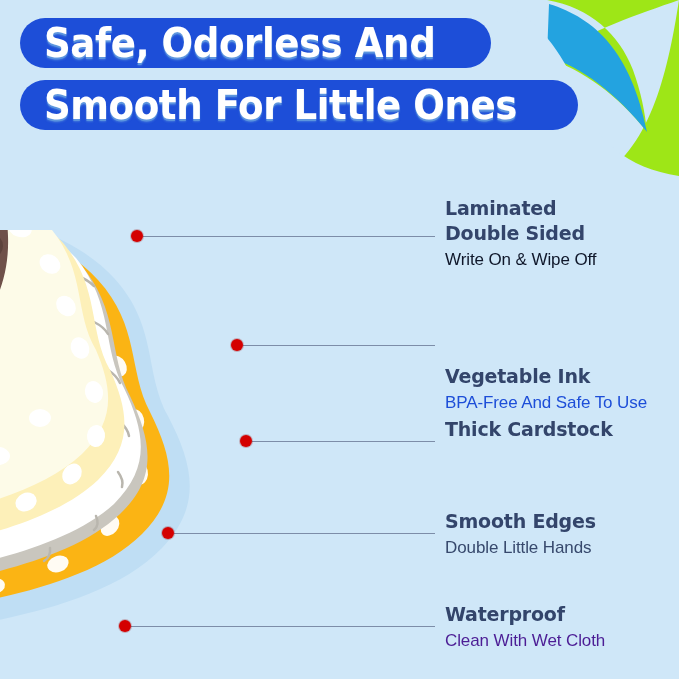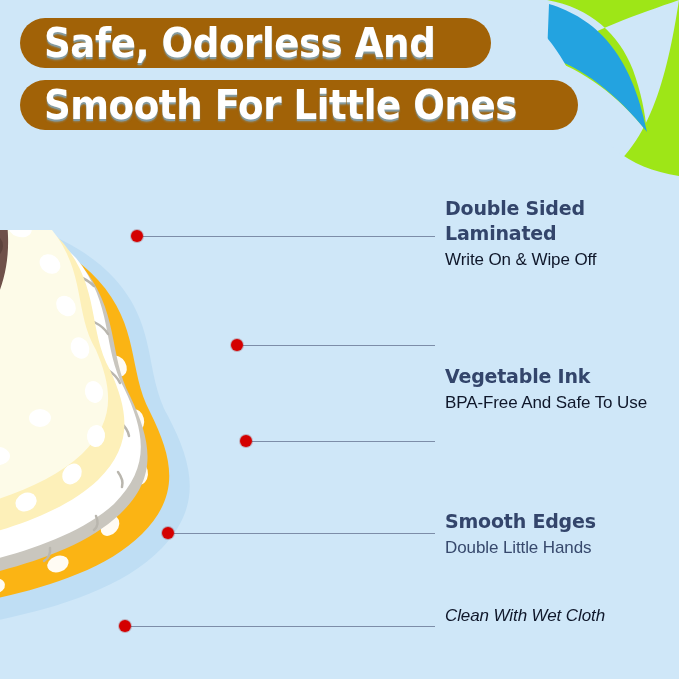--- a/index.html
+++ b/index.html
@@ -28,21 +28,21 @@
   
   .title-block {
     position: absolute;
     left: 20px;
     top: 18px;
     z-index: 6;
   }
   .banner {
     position: relative;
     display: inline-block;
-    background: #a16207;
+    background: #1d4ed8;
     border-radius: 28px;
     height: 50px;
     margin-bottom: 12px;
     padding: 0 26px 0 24px;
     box-sizing: border-box;
   }
   .banner-text {
     position: relative;
     display: block;
     color: #ffffff;
@@ -357,32 +357,34 @@
       <div class="leader" style="left: 252px; top: 441px; width: 183px; background: rgb(125, 141, 168);"></div>
       <div class="dot" style="left: 240px; top: 435px; background: rgb(212, 0, 0);"></div>
       <div class="leader" style="left: 174px; top: 533px; width: 261px; background: rgb(125, 141, 168);"></div>
       <div class="dot" style="left: 162px; top: 527px; background: rgb(212, 0, 0);"></div>
       <div class="leader" style="left: 131px; top: 626px; width: 304px; background: rgb(125, 141, 168);"></div>
       <div class="dot" style="left: 119px; top: 620px; background: rgb(212, 0, 0);"></div>
     </div>
 
   <div id="callouts">
       <div class="callout" style="left: 445px; top: 196px;">
+        <span class="callout-title" style="color: rgb(51, 69, 107);">Laminated</span>
         <span class="callout-title" style="color: rgb(51, 69, 107);">Double Sided</span>
-        <span class="callout-title" style="color: rgb(51, 69, 107);">Laminated</span>
         <span class="callout-sub" style="color: #0f172a;">Write On &amp; Wipe Off</span>
       </div>
       <div class="callout" style="left: 445px; top: 320px;">
         <span class="callout-title" style="color: rgb(51, 69, 107); margin-top: 44px;">Vegetable Ink</span>
-        <span class="callout-sub" style="color: #0f172a;">BPA-Free And Safe To Use</span>
+        <span class="callout-sub" style="color: #1d4ed8;">BPA-Free And Safe To Use</span>
       </div>
       <div class="callout" style="left: 445px; top: 417px;">
+        <span class="callout-title" style="color: rgb(51, 69, 107);">Thick Cardstock</span>
       </div>
       <div class="callout" style="left: 445px; top: 509px;">
         <span class="callout-title" style="color: rgb(51, 69, 107);">Smooth Edges</span>
         <span class="callout-sub" style="color: rgb(55, 73, 109);">Double Little Hands</span>
       </div>
       <div class="callout" style="left: 445px; top: 602px;">
-        <span class="callout-sub" style="color: #0f172a; font-style: italic;">Clean With Wet Cloth</span>
+        <span class="callout-title" style="color: rgb(51, 69, 107);">Waterproof</span>
+        <span class="callout-sub" style="color: #4c1d95;">Clean With Wet Cloth</span>
       </div>
     </div>
 
 </div>
 
 </body></html>

